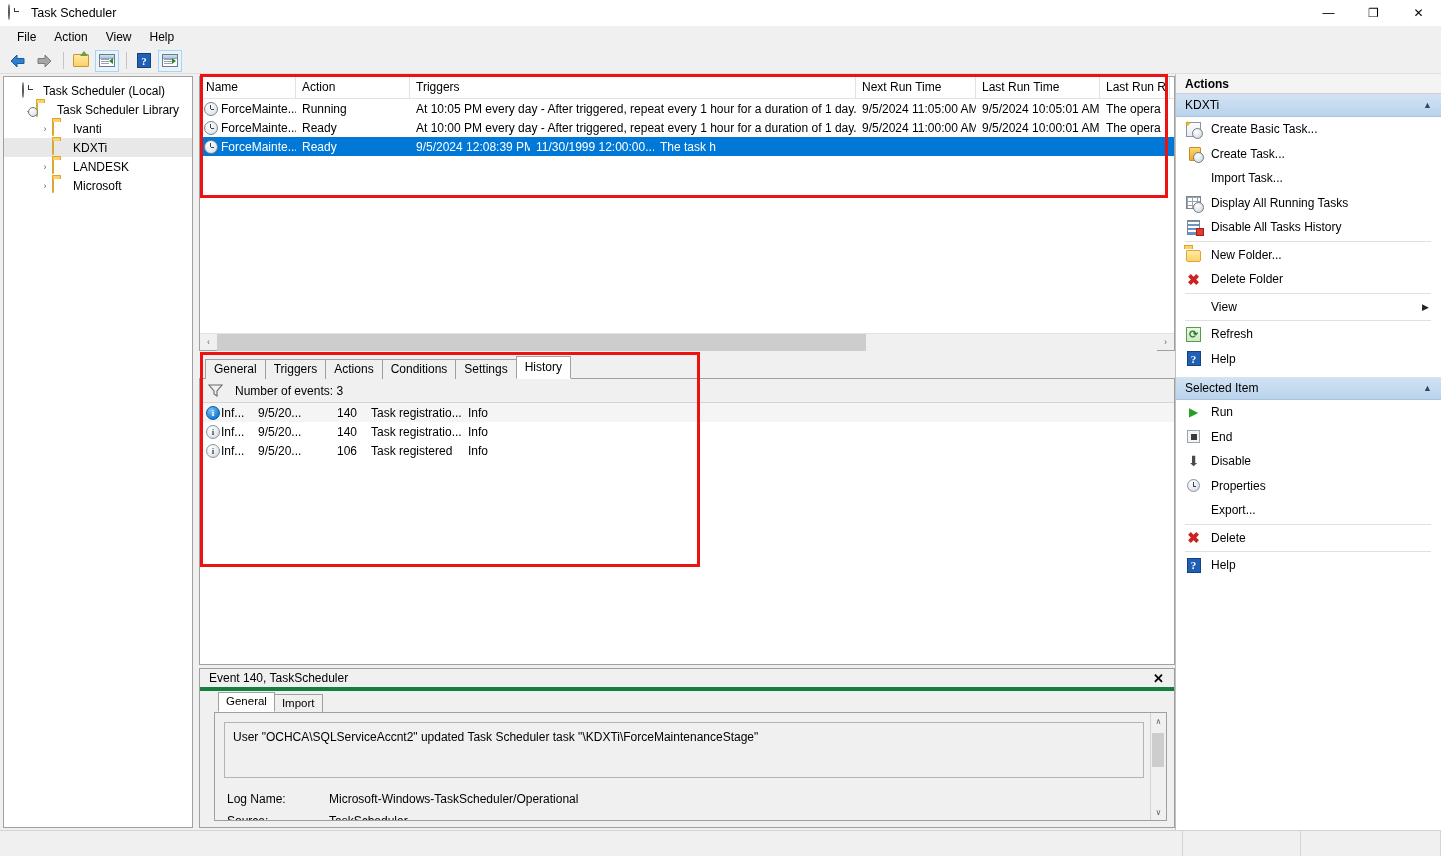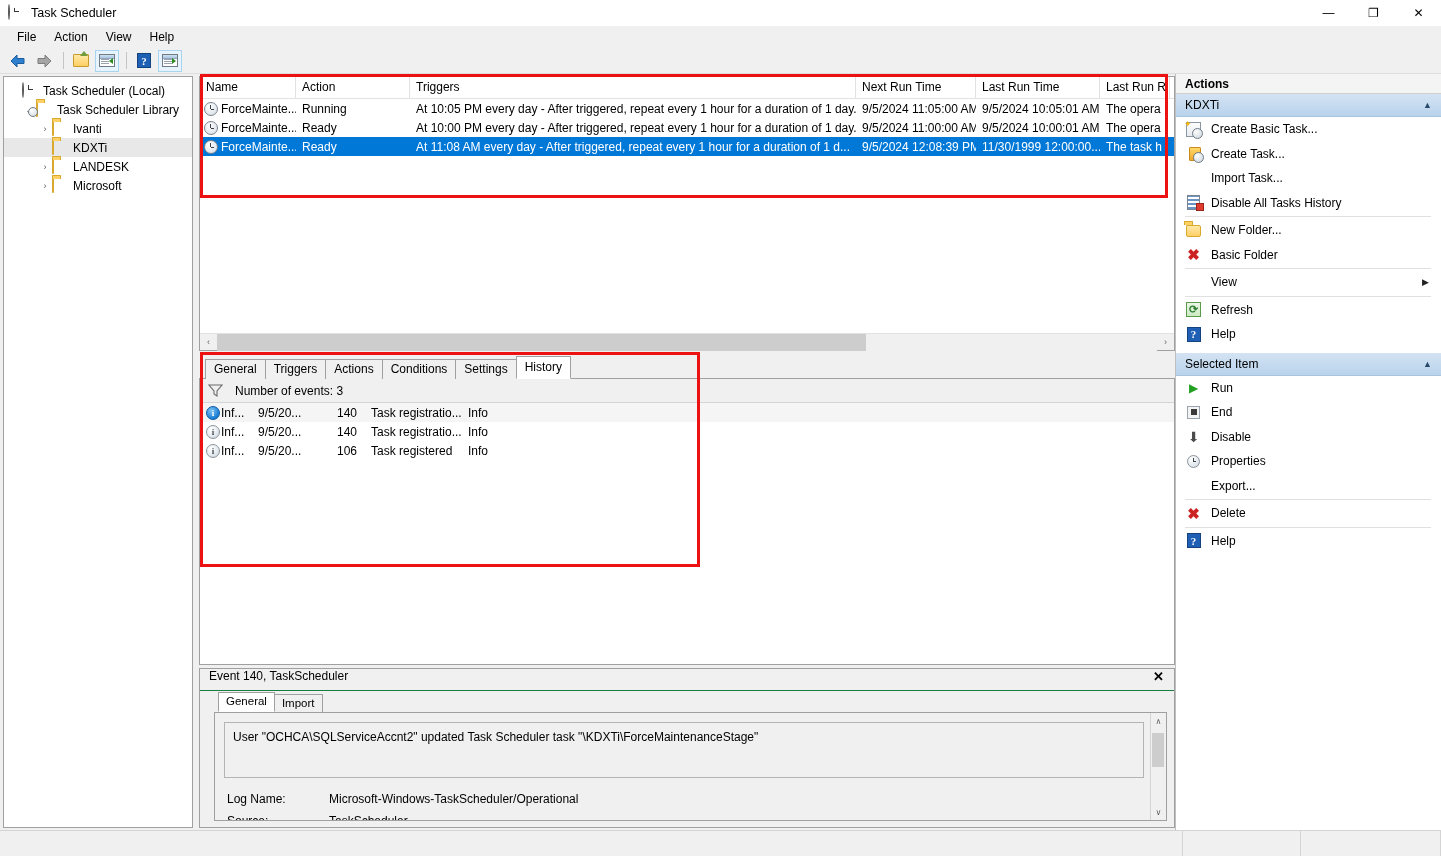--- a/index.html
+++ b/index.html
@@ -275,24 +275,24 @@
   
   .detailpane {
     height: 160px; min-height: 160px;
     margin-top: 3px;
     border: 1px solid #a0a0a0;
     background: #f0f0f0;
     display: flex; flex-direction: column;
   }
   .detail-title {
     height: 22px; min-height: 22px;
-    display: flex; align-items: flex-start;
+    display: flex; align-items: center;
     padding: 0 6px 0 9px; font-size: 12px;
     background: #f0f0f0;
-    border-bottom: 1px solid #15803d;
+    border-bottom: 4px solid #15803d;
   }
   .detail-title .x { margin-left: auto; font-size: 13px; font-weight: bold; padding: 0 4px; }
   .detail-tabs {
     height: 21px; min-height: 21px;
     display: flex; align-items: flex-end;
     padding-left: 18px;
     background: #f0f0f0;
   }
   .dtab {
     height: 18px; padding: 2px 7px 0 7px;
@@ -632,21 +632,20 @@
             <div class="lv-td" style="width:124px">9/5/2024 10:00:01 AM</div>
             <div class="lv-td" style="width:70px">The opera</div>
           </div>
 
           <div class="lv-row selected">
             <div class="lv-td name" style="width:96px">
               <span class="task-ico"></span>
               <span>ForceMainte...</span>
             </div>
             <div class="lv-td" style="width:114px">Ready</div>
-            <div class="lv-td" style="width:446px">At 11:08 AM every day - After triggered, repeat every 1 hour for a duration of 1 d...</div>
             <div class="lv-td" style="width:120px">9/5/2024 12:08:39 PM</div>
             <div class="lv-td" style="width:124px">11/30/1999 12:00:00...</div>
             <div class="lv-td" style="width:70px">The task h</div>
           </div>
 
         </div>
         <div class="hscroll">
           <div class="hs-arrow">‹</div>
           <div class="hs-track">
             <div class="hs-thumb"></div>
@@ -768,36 +767,42 @@
             <span class="ic-tasknew"></span>
           </span>
         <span>Create Task...</span>
       </div>
       <div class="act-item">
         <span class="act-ico"></span>
         <span>Import Task...</span>
       </div>
       <div class="act-item">
         <span class="act-ico">
+            <span class="ic-grid"></span>
+          </span>
+        <span>Display All Running Tasks</span>
+      </div>
+      <div class="act-item">
+        <span class="act-ico">
             <span class="ic-list"></span>
           </span>
         <span>Disable All Tasks History</span>
       </div>
       <div class="act-sep"></div>
       <div class="act-item">
         <span class="act-ico">
             <span class="ic-folder-new"></span>
           </span>
         <span>New Folder...</span>
       </div>
       <div class="act-item">
         <span class="act-ico">
             <span class="ic-x">✖</span>
           </span>
-        <span>Basic Folder</span>
+        <span>Delete Folder</span>
       </div>
       <div class="act-sep"></div>
       <div class="act-item">
         <span class="act-ico"></span>
         <span>View</span>
         <span class="submenu-arrow">▶</span>
       </div>
       <div class="act-sep"></div>
       <div class="act-item">
         <span class="act-ico">

